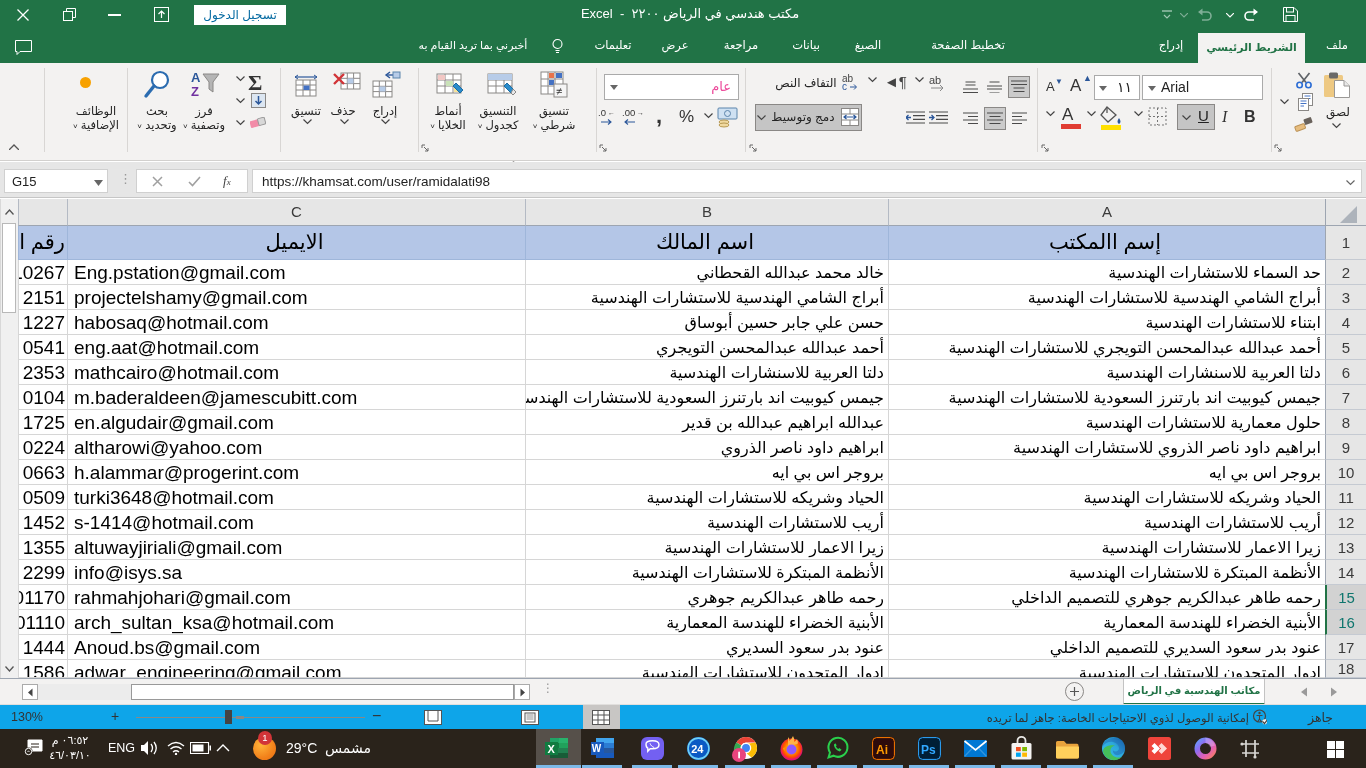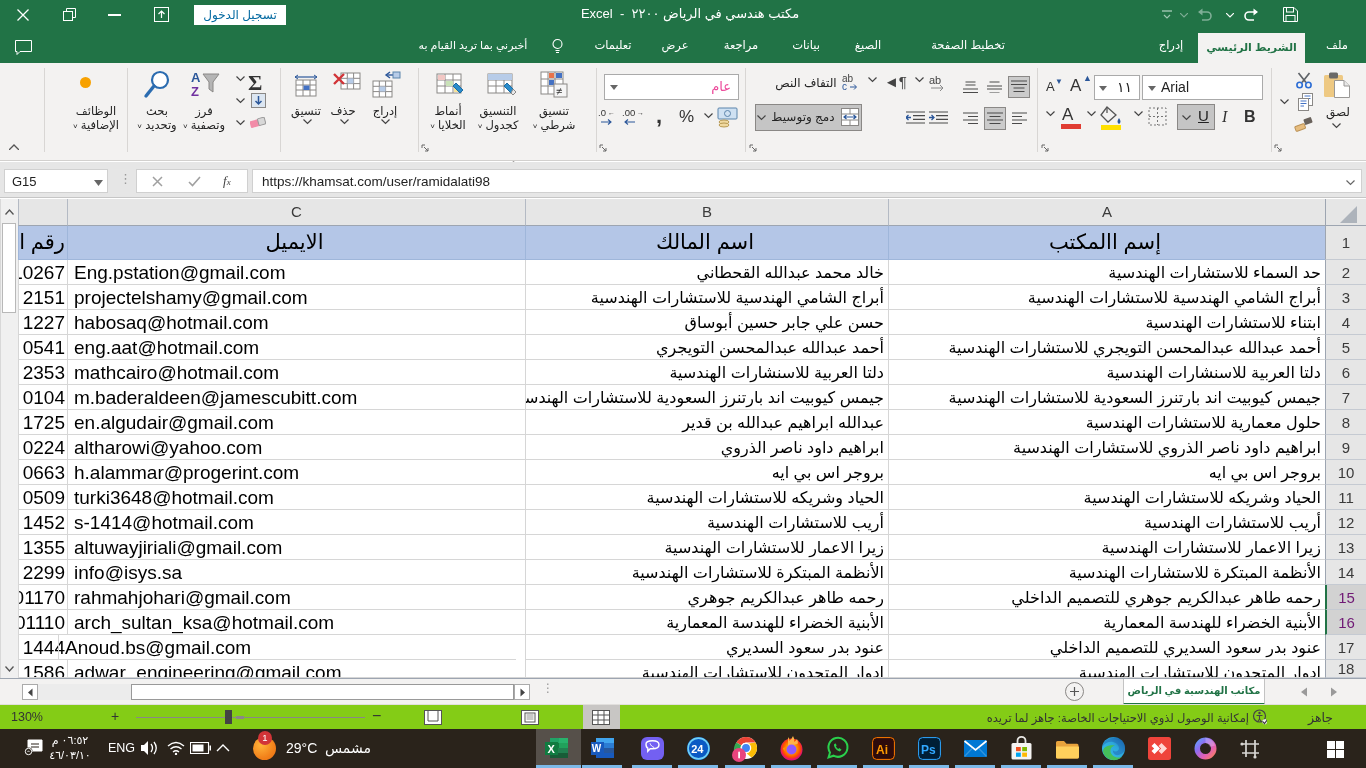--- a/index.html
+++ b/index.html
@@ -18,29 +18,29 @@
 .dlg{position:absolute;top:81px;width:10px;height:10px;}
 .rbtnlbl{position:absolute;font-size:11.5px;color:#232323;text-align:center;white-space:nowrap;}
 .chev{position:absolute;color:#444;font-size:8px;}
 
 #fbar{left:0;top:162px;width:1366px;height:36px;background:#e6e6e6;border-bottom:1px solid #c6c6c6;}
 .fbox{position:absolute;background:#fff;border:1px solid #e0e0e0;}
 
 #grid{left:0;top:199px;width:1366px;height:479px;background:#fff;overflow:hidden;}
 .colhdr{position:absolute;top:0;height:27px;background:#e6e6e6;border-bottom:1px solid #9da5b1;border-left:1px solid #b4bac4;color:#3b3b3b;font-size:15px;text-align:center;line-height:26px;}
 .rowhdr{position:absolute;right:0;width:41px;background:#e6e6e6;border-bottom:1px solid #c5cad2;border-left:1px solid #9da5b1;color:#3b3b3b;font-size:15px;text-align:center;}
-.rowhdr.sel{background:#d2d2d2;color:#701a75;border-left:2px solid #217346;}
+.rowhdr.sel{background:#d2d2d2;color:#0f766e;border-left:2px solid #217346;}
 .cell{position:absolute;overflow:hidden;white-space:nowrap;border-bottom:1px solid #d6d6d6;border-left:1px solid #d6d6d6;font-size:19px;color:#000;}
 .ar{direction:rtl;text-align:right;padding-right:4px;font-size:16px;}
 .em{direction:ltr;text-align:left;padding-left:6px;}
 .num{direction:rtl;text-align:right;padding-right:2px;}
 
 #tabbar{left:0;top:678px;width:1366px;height:26px;background:#f3f2f1;border-top:1px solid #9da5b1;}
 
-#statusbar{left:0;top:704px;width:1366px;height:25px;background:#84cc16;border-top:1px solid #e1dfdd;font-size:12px;color:#444;}
+#statusbar{left:0;top:704px;width:1366px;height:25px;background:#0ea5e9;border-top:1px solid #e1dfdd;font-size:12px;color:#444;}
 
 #taskbar{left:0;top:729px;width:1366px;height:39px;background:#2a231b;color:#fff;}
 .tbi{position:absolute;top:6px;width:27px;height:27px;}
 .tbu{position:absolute;top:36px;height:3px;background:#7cb9e8;}
 </style>
 </head>
 <body>
 <div class="abs" id="titlebar">
 
   <svg class="abs" style="left:16px;top:8px" width="14" height="14" viewBox="0 0 14 14">
@@ -516,21 +516,21 @@
 <div class="cell em" style="left:67px;top:386px;width:458px;height:25px;line-height:25px;">rahmahjohari@gmail.com</div>
 <div class="cell ar" style="left:525px;top:386px;width:363px;height:25px;line-height:25px;">رحمه طاهر عبدالكريم جوهري</div>
 <div class="cell ar" style="left:888px;top:386px;width:437px;height:25px;line-height:25px;">رحمه طاهر عبدالكريم جوهري للتصميم الداخلي</div>
 <div class="rowhdr sel" style="top:386px;height:25px;line-height:25px">15</div>
 <div class="cell num" style="left:18px;top:411px;width:49px;height:25px;line-height:25px;">01110</div>
 <div class="cell em" style="left:67px;top:411px;width:458px;height:25px;line-height:25px;">arch_sultan_ksa@hotmail.com</div>
 <div class="cell ar" style="left:525px;top:411px;width:363px;height:25px;line-height:25px;">الأبنية الخضراء للهندسة المعمارية</div>
 <div class="cell ar" style="left:888px;top:411px;width:437px;height:25px;line-height:25px;">الأبنية الخضراء للهندسة المعمارية</div>
 <div class="rowhdr sel" style="top:411px;height:25px;line-height:25px">16</div>
 <div class="cell num" style="left:18px;top:436px;width:49px;height:25px;line-height:25px;">1444</div>
-<div class="cell em" style="left:58px;top:436px;width:458px;height:25px;line-height:25px;">Anoud.bs@gmail.com</div>
+<div class="cell em" style="left:67px;top:436px;width:458px;height:25px;line-height:25px;">Anoud.bs@gmail.com</div>
 <div class="cell ar" style="left:525px;top:436px;width:363px;height:25px;line-height:25px;">عنود بدر سعود السديري</div>
 <div class="cell ar" style="left:888px;top:436px;width:437px;height:25px;line-height:25px;">عنود بدر سعود السديري للتصميم الداخلي</div>
 <div class="rowhdr" style="top:436px;height:25px;line-height:25px">17</div>
 <div class="cell num" style="left:18px;top:461px;width:49px;height:18px;line-height:25px;">1586</div>
 <div class="cell em" style="left:67px;top:461px;width:458px;height:18px;line-height:25px;">adwar_engineering@gmail.com</div>
 <div class="cell ar" style="left:525px;top:461px;width:363px;height:18px;line-height:25px;">ادوار المتحدون للاستشارات الهندسية</div>
 <div class="cell ar" style="left:888px;top:461px;width:437px;height:18px;line-height:25px;">ادوار المتحدون للاستشارات الهندسية</div>
 <div class="rowhdr" style="top:461px;height:18px;line-height:18px">18</div>
 
   <div class="abs" style="left:0;top:0;width:18px;height:479px;background:#f0f0f0;border-left:1px solid #d8d8d8"></div>

